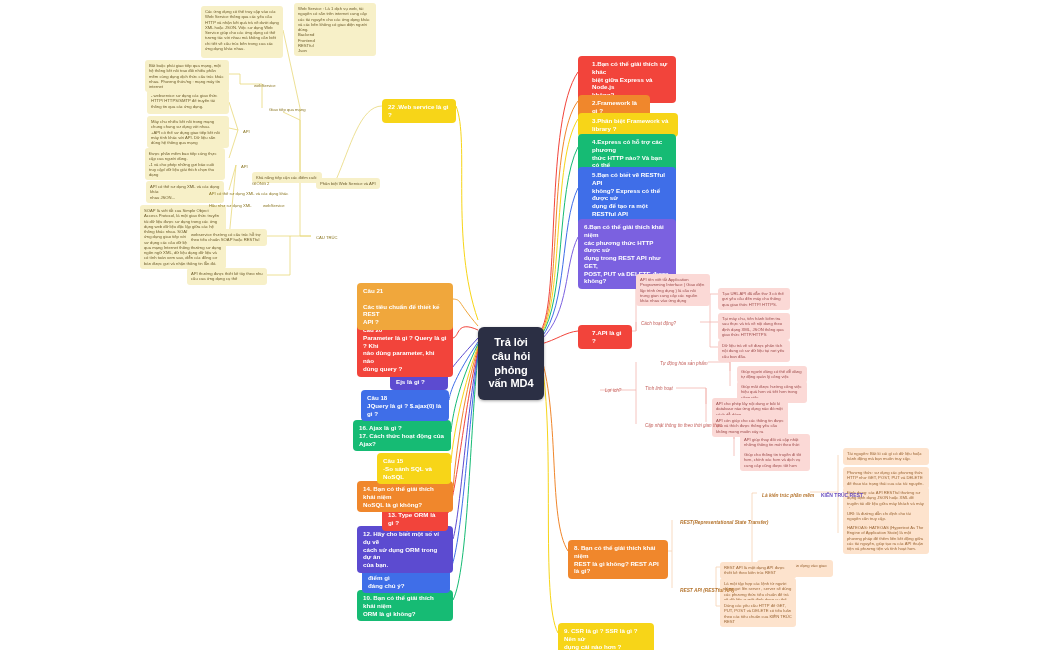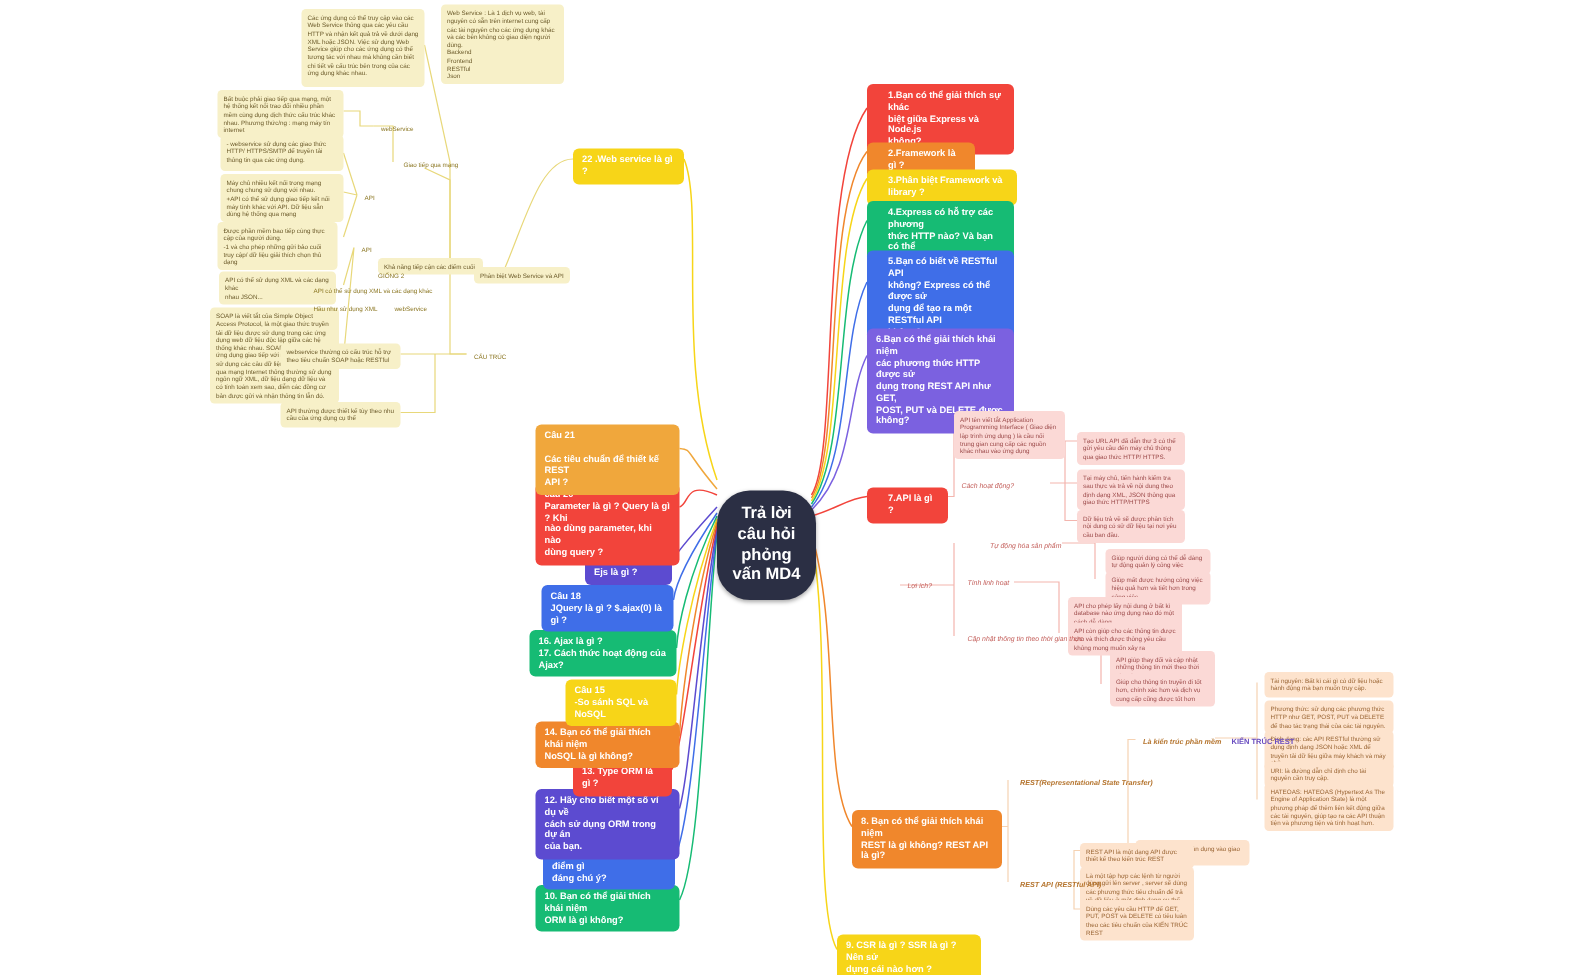--- a/index.html
+++ b/index.html
@@ -136,21 +136,21 @@
     <path d="M600 390 L 636 390 M636 362 L 636 424" stroke="#f3b5ae" fill="none" stroke-width="0.8"></path>
     <path d="M708 362 L 730 362 L 730 371 M730 362 L 730 386" stroke="#f3b5ae" fill="none" stroke-width="0.8"></path>
     <path d="M676 388 L 706 388 L 706 404 M706 388 L 706 422" stroke="#f3b5ae" fill="none" stroke-width="0.8"></path>
     <path d="M712 424 L 734 424 L 734 439 M734 424 L 734 456" stroke="#f3b5ae" fill="none" stroke-width="0.8"></path>
 
     <path d="M668 551 L 672 551 L 672 520 M672 551 L 672 588" stroke="#f6d2b2" fill="none" stroke-width="0.8"></path>
     <path d="M752 520 L 752 493 L 757 493 M752 520 L 752 565 L 757 565" stroke="#f6d2b2" fill="none" stroke-width="0.8"></path>
     <path d="M810 492 L 838 492 L 838 455 M838 492 L 838 533" stroke="#f6d2b2" fill="none" stroke-width="0.8"></path>
     <path d="M716 588 L 716 567 L 720 567 M716 588 L 716 606 L 720 606" stroke="#f6d2b2" fill="none" stroke-width="0.8"></path>
   </svg>
-<div class="node center" style="left: 478px; top: 327px; width: 66px; border-radius: 22px;">Trả lời câu hỏi
+<div class="node center" style="left: 478px; top: 327px; width: 66px;">Trả lời câu hỏi
 phỏng vấn MD4</div>
     <div class="node chip" style="left: 578px; top: 56px; width: 98px; background: rgb(242, 68, 59);">1.Bạn có thể giải thích sự khác
 biệt giữa Express và Node.js
 không?</div>
     <div class="node chip" style="left: 578px; top: 95px; width: 72px; background: rgb(240, 135, 44);">2.Framework là gì ?</div>
     <div class="node chip" style="left: 578px; top: 113px; width: 100px; background: rgb(247, 213, 24);">3.Phân biệt Framework và library ?</div>
     <div class="node chip" style="left: 578px; top: 134px; width: 98px; background: rgb(22, 187, 116);">4.Express có hỗ trợ các phương
 thức HTTP nào? Và bạn có thể
 giải thích chúng được không?</div>
     <div class="node chip" style="left: 578px; top: 167px; width: 98px; background: rgb(63, 110, 232);">5.Bạn có biết về RESTful API

